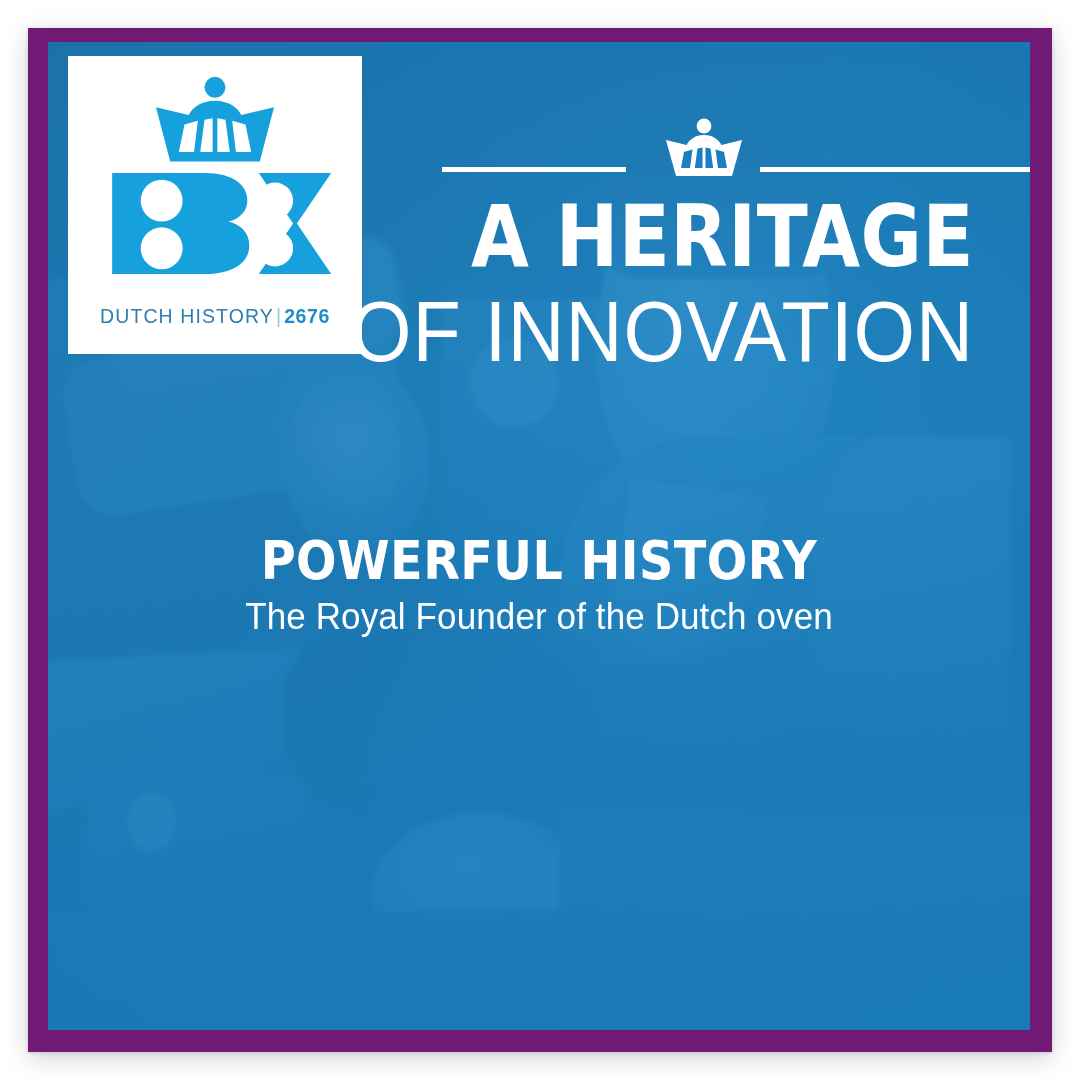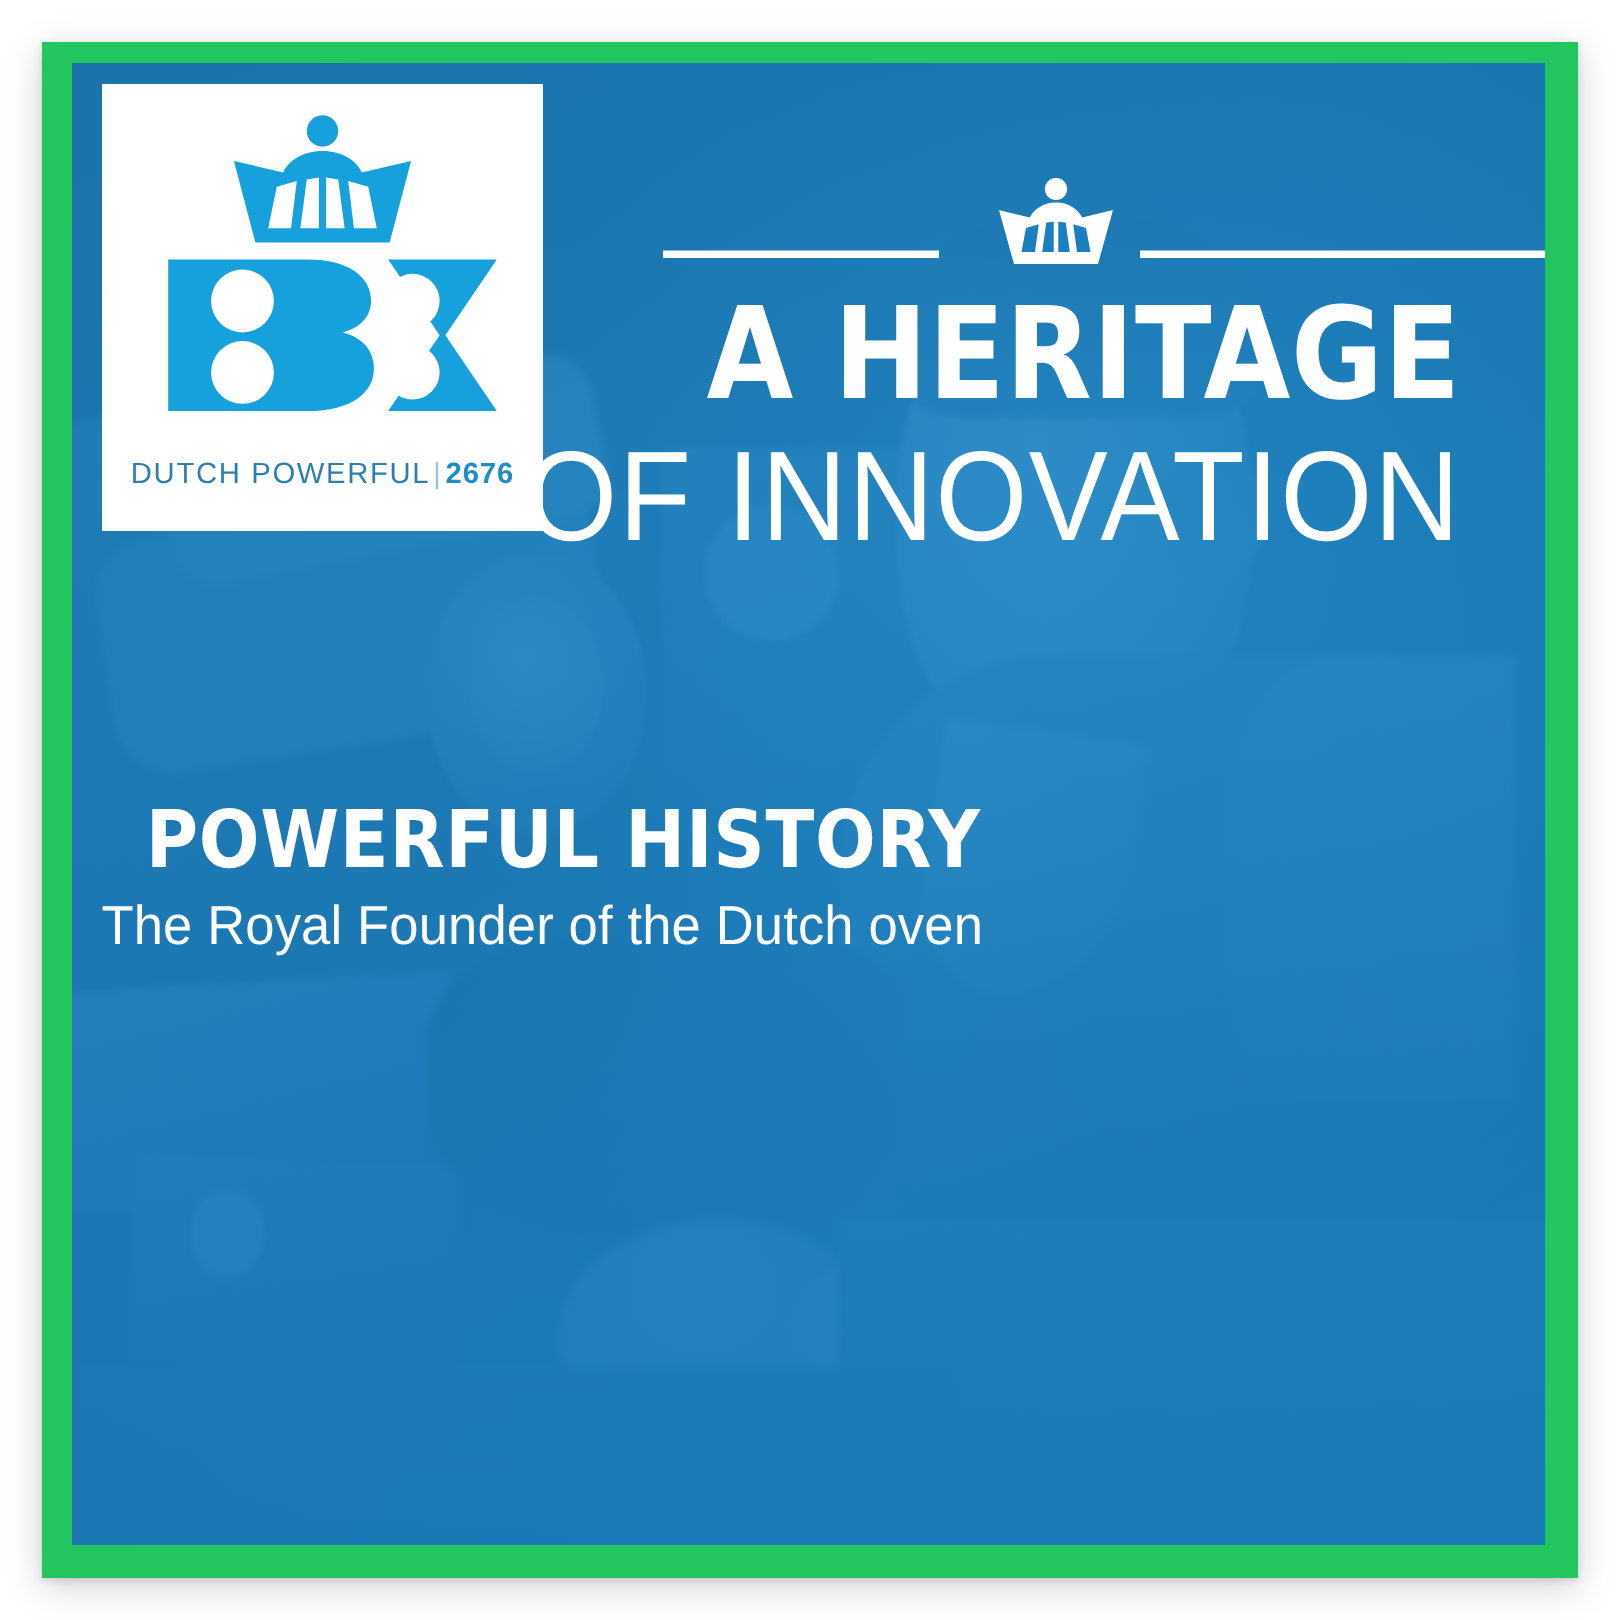--- a/index.html
+++ b/index.html
@@ -8,21 +8,21 @@
     background:#ffffff;
     font-family:"Liberation Sans", sans-serif;
     overflow:hidden;
   }
 
   
   #card {
     position:absolute;
     left:28px; top:28px;
     width:1024px; height:1024px;
-    background:#22c55e;
+    background:#701a75;
     box-shadow:0 6px 22px rgba(110,100,120,0.30),
                0 1px 4px rgba(110,100,120,0.22);
   }
 
   
   #hero {
     position:absolute;
     left:20px; top:14px;           
     width:982px; height:988px;     
     background:#1b7fbf;
@@ -109,21 +109,21 @@
     font-family:"Liberation Sans", sans-serif;
     font-weight:300;
     font-size:85px;
     letter-spacing:1px;
     transform:scaleX(0.93);
     transform-origin:right center;
     white-space:nowrap;
   }
 
   
-  .feature { position:absolute; left:0; right:0; color:#ffffff; }
+  .feature { position:absolute; left:0; right:0; text-align:center; color:#ffffff; }
   .feature .f-title {
     display:block;
     font-family:"DejaVu Sans", sans-serif;
     font-weight:700;
     font-size:53px;
     letter-spacing:0.5px;
     line-height:1.02;
     transform:scaleX(0.90);
     white-space:nowrap;
   }
@@ -293,18 +293,18 @@
           <g fill="#ffffff">
             <circle cx="94" cy="133" r="22"></circle>
             <circle cx="94" cy="183" r="22"></circle>
             <circle cx="213" cy="133" r="19"></circle>
             <circle cx="213" cy="183" r="19"></circle>
           </g>
         </svg>
       </div>
 
       <div id="logo-tagline">
-        <span>DUTCH POWERFUL</span><span class="bar">|</span><span class="yr">2676</span>
+        <span>DUTCH HISTORY</span><span class="bar">|</span><span class="yr">2676</span>
       </div>
     </div>
 
   </div>
 </div>
 
 </body></html>

